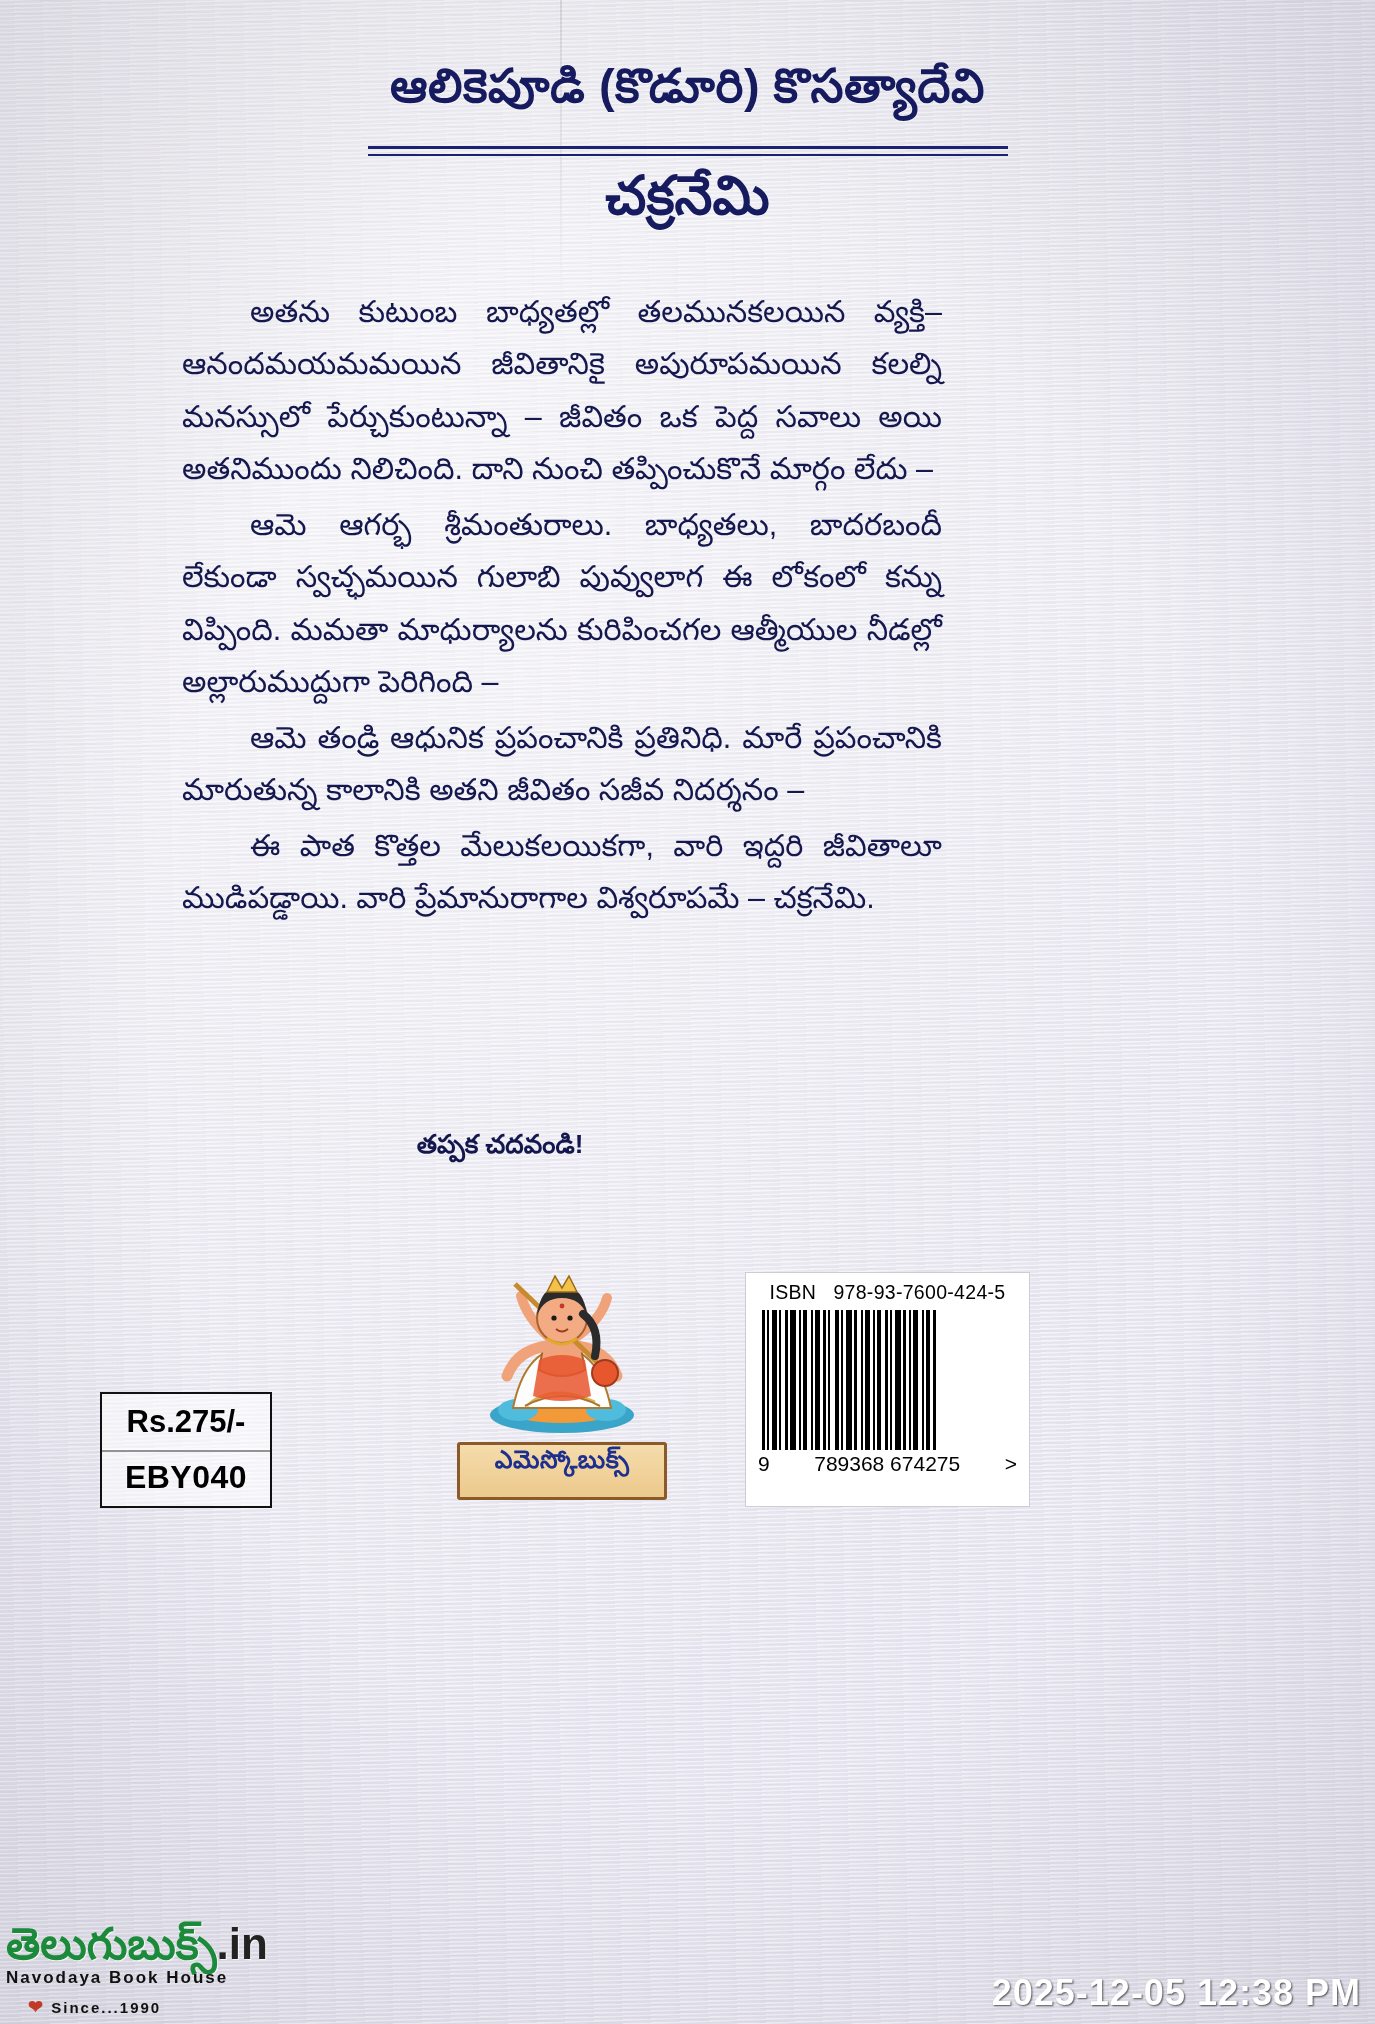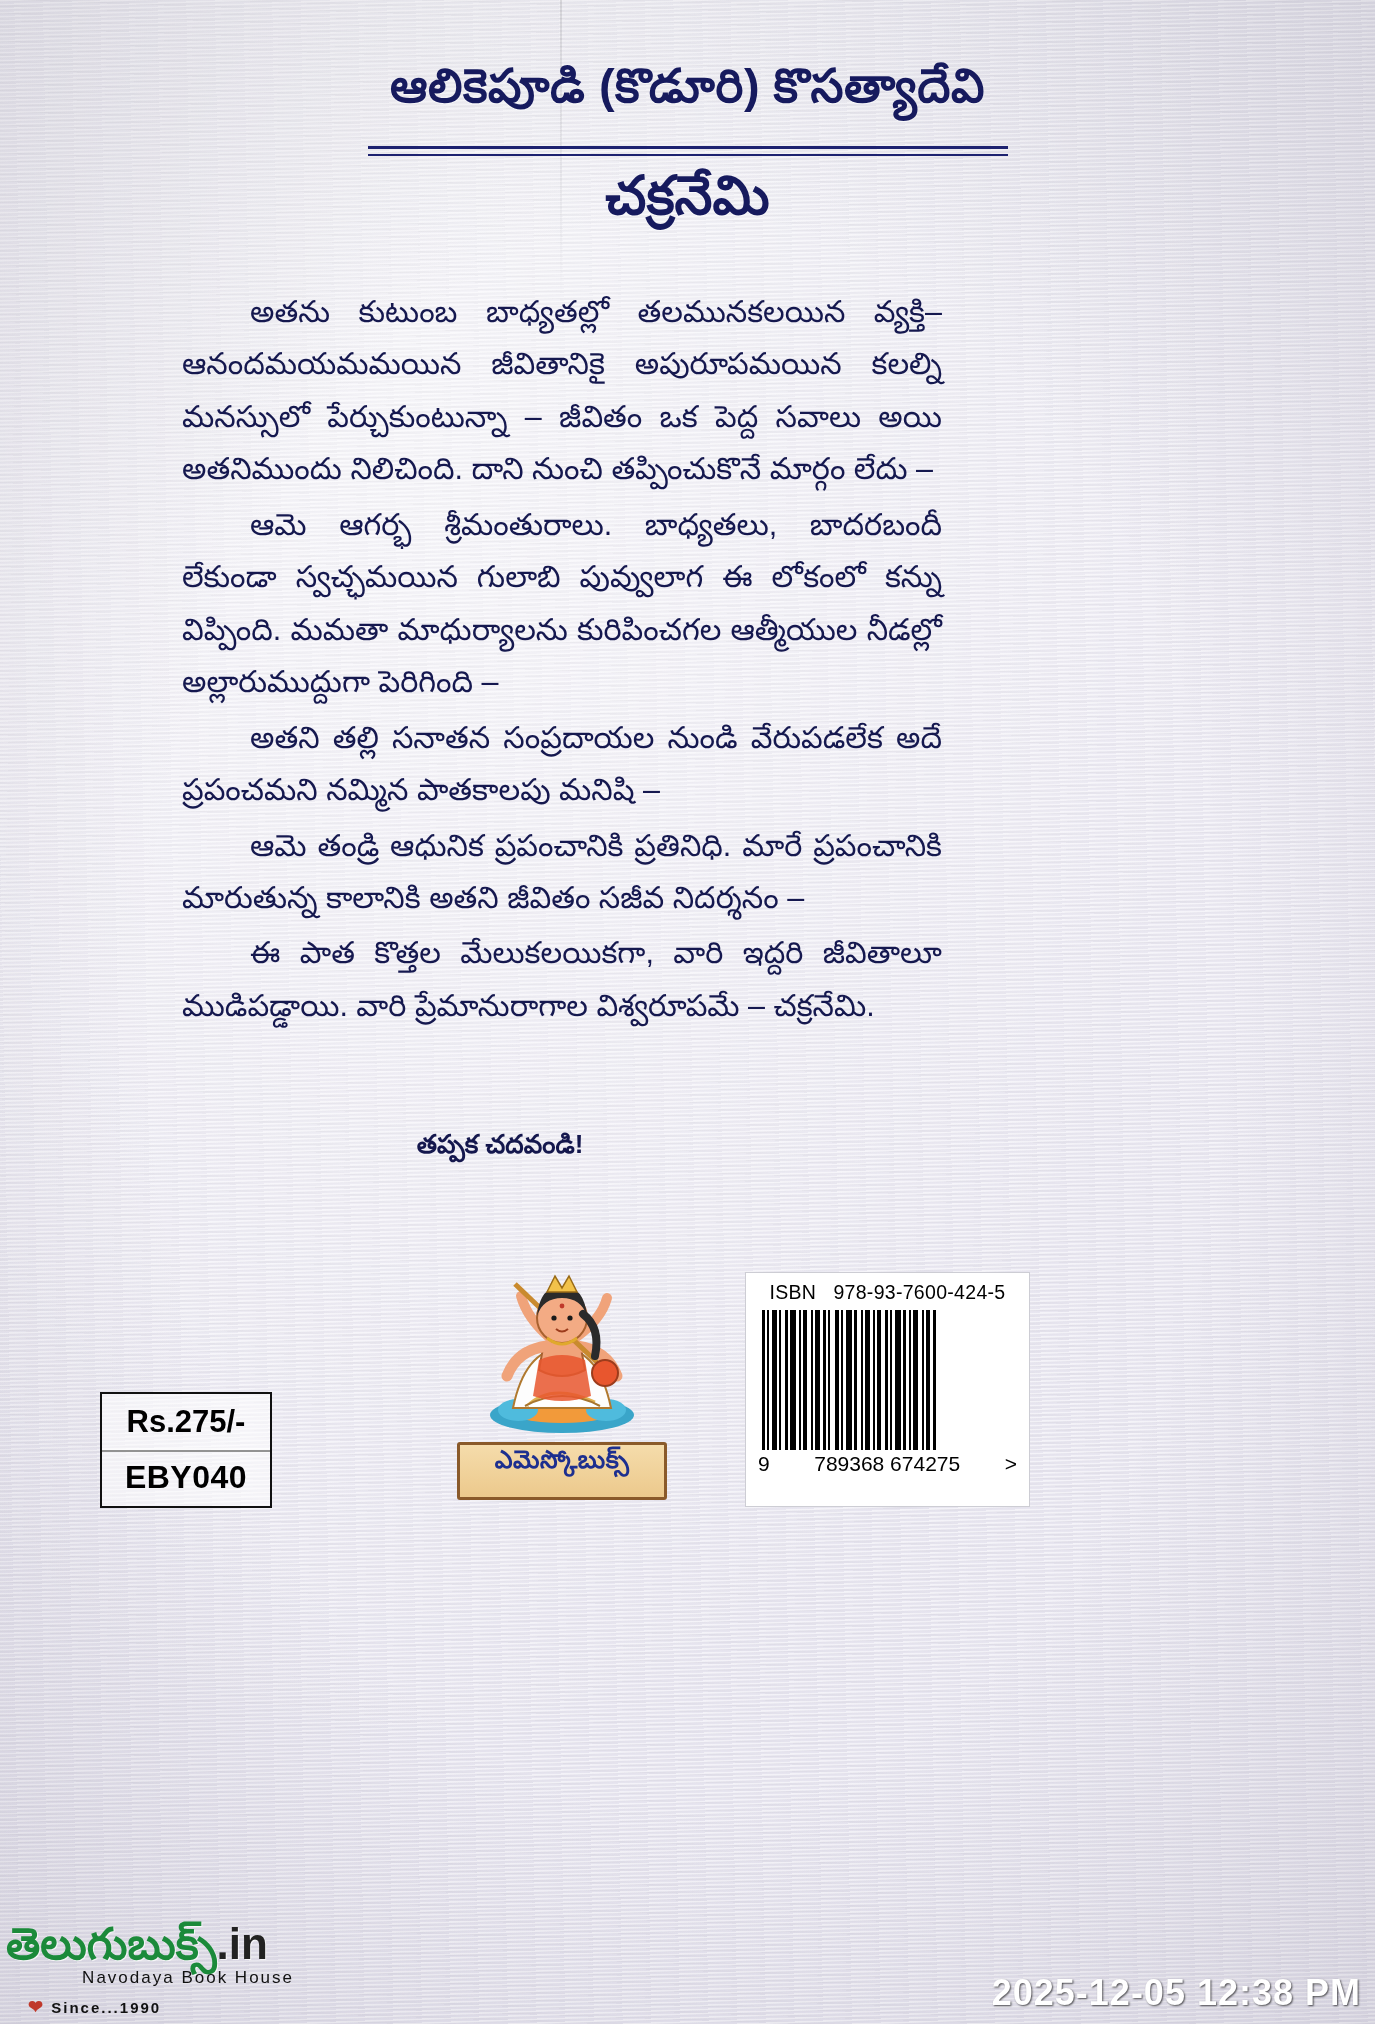--- a/index.html
+++ b/index.html
@@ -231,23 +231,22 @@
     line-height: 1;
     text-shadow: 1px 1px 0 rgba(255,255,255,.7);
   }
   .wm-main .dot-in {
     color: #222;
   }
   .wm-sub {
     font-size: 17px;
     letter-spacing: 2px;
     color: #111;
-    font-weight: normal;
+    font-weight: bold;
     margin-top: 2px;
-    text-align: right;
   }
   .wm-since {
     font-size: 15px;
     letter-spacing: 2px;
     color: #111;
     font-weight: bold;
     margin-top: 8px;
     padding-left: 22px;
   }
   .wm-heart {
@@ -287,21 +286,20 @@
 
   <div class="content">
 
     <div class="author-line">ఆలికెపూడి (కొడూరి) కొసత్యాదేవి</div>
     <div class="rule"></div>
     <div class="book-title">చక్రనేమి</div>
 
     <div class="blurb">
       <p>అతను కుటుంబ బాధ్యతల్లో తలమునకలయిన వ్యక్తి– ఆనందమయమమయిన జీవితానికై అపురూపమయిన కలల్ని మనస్సులో పేర్చుకుంటున్నా – జీవితం ఒక పెద్ద సవాలు అయి అతనిముందు నిలిచింది. దాని నుంచి తప్పించుకొనే మార్గం లేదు –</p>
       <p>ఆమె ఆగర్భ శ్రీమంతురాలు. బాధ్యతలు, బాదరబందీ లేకుండా స్వచ్ఛమయిన గులాబి పువ్వులాగ ఈ లోకంలో కన్ను విప్పింది. మమతా మాధుర్యాలను కురిపించగల ఆత్మీయుల నీడల్లో అల్లారుముద్దుగా పెరిగింది –</p>
-      <p>అతని తల్లి సనాతన సంప్రదాయల నుండి వేరుపడలేక అదే ప్రపంచమని నమ్మిన పాతకాలపు మనిషి –</p>
       <p>ఆమె తండ్రి ఆధునిక ప్రపంచానికి ప్రతినిధి. మారే ప్రపంచానికి మారుతున్న కాలానికి అతని జీవితం సజీవ నిదర్శనం –</p>
       <p>ఈ పాత కొత్తల మేలుకలయికగా, వారి ఇద్దరి జీవితాలూ ముడిపడ్డాయి. వారి ప్రేమానురాగాల విశ్వరూపమే – చక్రనేమి.</p>
     </div>
 
     <div class="cta">తప్పక చదవండి!</div>
 
     <div class="logo-wrap">
       <svg class="logo-figure" viewBox="0 0 215 240" xmlns="http://www.w3.org/2000/svg">
 
         <ellipse cx="107" cy="120" rx="96" ry="110" fill="#ffffff" opacity="0.0"></ellipse>

